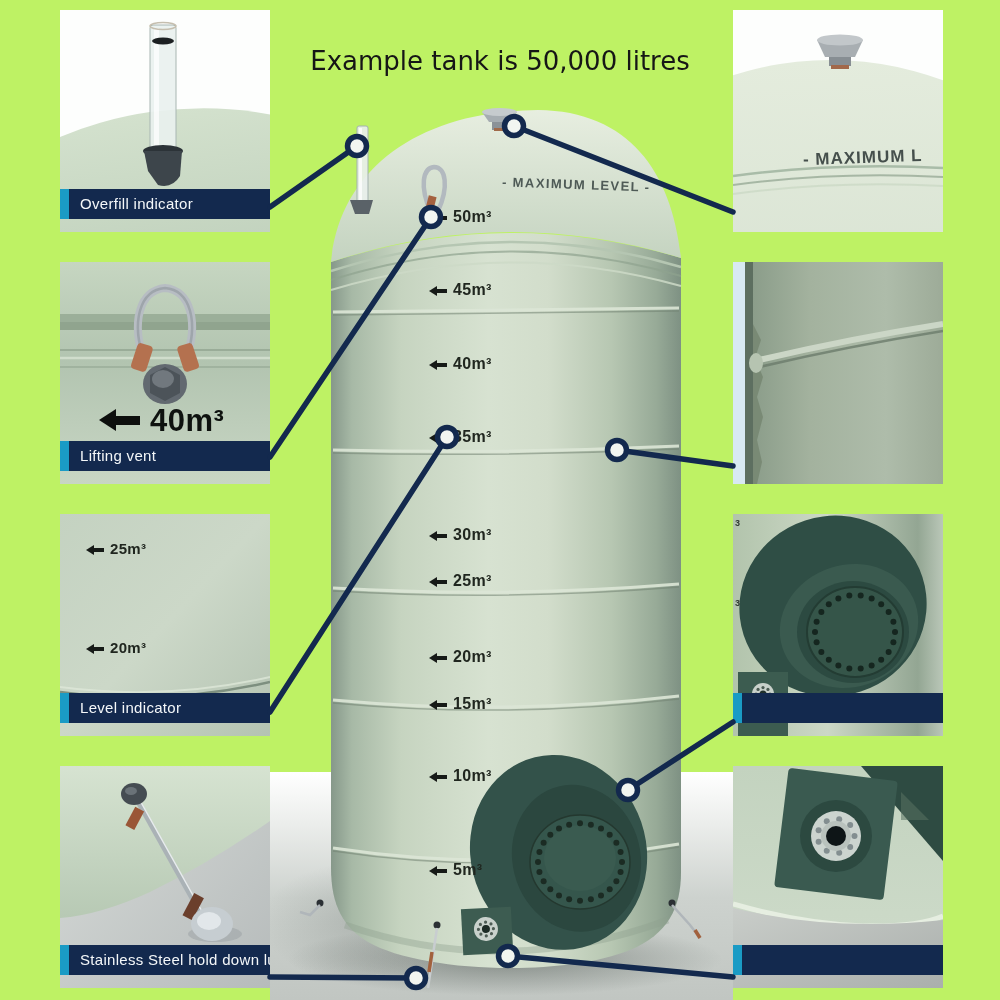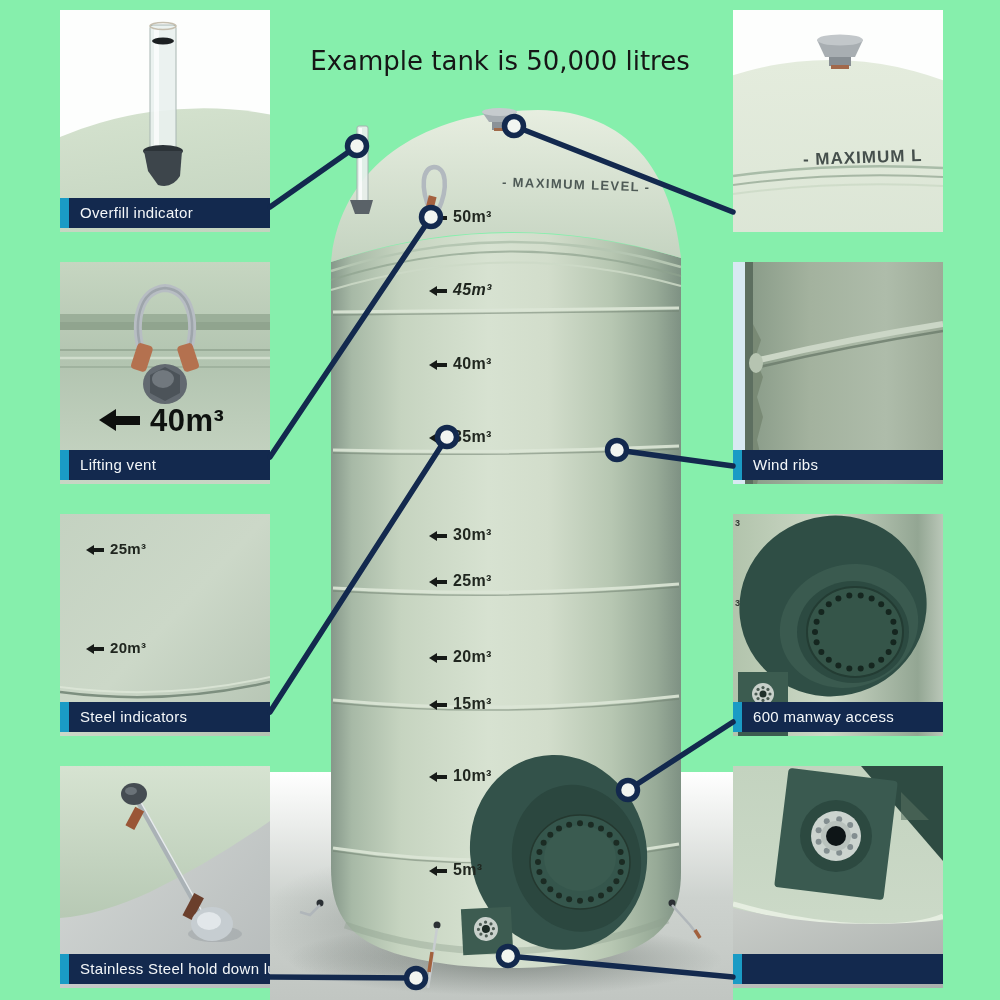--- a/index.html
+++ b/index.html
@@ -1,16 +1,16 @@
 <!DOCTYPE html>
 <html><head>
 <meta charset="utf-8">
 <style>
   html,body{margin:0;padding:0;background:#ffffff;}
-  .canvas{position:relative;width:1000px;height:1000px;background:#86efac;overflow:hidden;
+  .canvas{position:relative;width:1000px;height:1000px;background:#bef264;overflow:hidden;
           font-family:"Liberation Sans", sans-serif;}
 
   
   .title{position:absolute;left:0;top:46px;width:1000px;text-align:center;
          font-family:"DejaVu Sans", sans-serif;font-size:26px;color:#161616;z-index:3;}
 
   
   .floor{position:absolute;left:270px;top:772px;width:463px;height:228px;z-index:1;
          background:linear-gradient(180deg,#ffffff 0%,#eceeec 22%,#cdd2ce 55%,#c1c6c2 100%);}
   .floor::before{content:'';position:absolute;left:15px;top:150px;width:440px;height:74px;
@@ -29,21 +29,21 @@
   .lvl-arrow::before{content:'';position:absolute;left:-8px;top:-3px;width:0;height:0;
              border-right:8px solid #161a17;border-top:5px solid transparent;border-bottom:5px solid transparent;}
   .lvl-txt{font-weight:bold;font-size:16px;color:#20261f;letter-spacing:.3px;}
 
   .maxlevel{position:absolute;left:502px;top:177px;z-index:3;font-weight:bold;font-size:13px;
             color:#4e5a56;letter-spacing:1.4px;transform:rotate(2deg);white-space:nowrap;}
 
   
   .card{position:absolute;width:210px;height:222px;overflow:hidden;z-index:4;background:#cfe0cc;}
   .card svg{position:absolute;left:0;top:0;}
-  .bar{position:absolute;left:0;bottom:4px;width:210px;height:30px;background:#13294e;z-index:2;}
+  .bar{position:absolute;left:0;bottom:13px;width:210px;height:30px;background:#13294e;z-index:2;}
   .stripe{position:absolute;left:0;top:0;width:9px;height:30px;background:#1a9bc5;}
   .bar-text{position:absolute;left:20px;top:0;line-height:30px;font-size:15px;color:#f4f7f9;
             letter-spacing:.3px;white-space:nowrap;}
 
   .lvl-in-card{position:absolute;z-index:1;}
   .lvl-in-card .lvl-txt{font-size:15px;}
   .bigvol{position:absolute;left:56px;top:141px;z-index:1;white-space:nowrap;}
   .big-arrow{display:inline-block;width:24px;height:9px;background:#0d0f0d;position:relative;
              vertical-align:6px;margin-right:10px;}
   .big-arrow::before{content:'';position:absolute;left:-17px;top:-7px;width:0;height:0;
@@ -185,21 +185,21 @@
       <path d="M437,928 L428,988" stroke="#c8cdd0" stroke-width="2.5" fill="none"></path>
       <path d="M432,952 L429,972" stroke="#a2613d" stroke-width="3.5" fill="none"></path>
       <circle cx="672" cy="903" r="3.5" fill="#2b3034"></circle>
       <path d="M672,905 L690,925 L700,938" stroke="#b0b6ba" stroke-width="2.5" fill="none"></path>
       <path d="M695,930 L700,938" stroke="#a2613d" stroke-width="3.5" fill="none"></path>
     </g>
   </svg>
 
   <div id="levels">
       <div class="lvl" style="top: 208px;"><span class="lvl-arrow"></span><span class="lvl-txt">50m³</span></div>
-      <div class="lvl" style="top: 281px; font-style: italic;"><span class="lvl-arrow"></span><span class="lvl-txt">45m³</span></div>
+      <div class="lvl" style="top: 281px;"><span class="lvl-arrow"></span><span class="lvl-txt">45m³</span></div>
       <div class="lvl" style="top: 355px;"><span class="lvl-arrow"></span><span class="lvl-txt">40m³</span></div>
       <div class="lvl" style="top: 428px;"><span class="lvl-arrow"></span><span class="lvl-txt">35m³</span></div>
       <div class="lvl" style="top: 526px;"><span class="lvl-arrow"></span><span class="lvl-txt">30m³</span></div>
       <div class="lvl" style="top: 572px;"><span class="lvl-arrow"></span><span class="lvl-txt">25m³</span></div>
       <div class="lvl" style="top: 648px;"><span class="lvl-arrow"></span><span class="lvl-txt">20m³</span></div>
       <div class="lvl" style="top: 695px;"><span class="lvl-arrow"></span><span class="lvl-txt">15m³</span></div>
       <div class="lvl" style="top: 767px;"><span class="lvl-arrow"></span><span class="lvl-txt">10m³</span></div>
       <div class="lvl" style="top: 861px;"><span class="lvl-arrow"></span><span class="lvl-txt">5m³</span></div>
     </div>
 
@@ -274,21 +274,21 @@
       <path d="M0,173 Q105,187 210,163" stroke="#dde7d8" stroke-width="2" fill="none" opacity=".8"></path>
     </svg>
     <div class="lvl lvl-in-card" style="left:34px;top:26px">
       <span class="lvl-arrow"></span><span class="lvl-txt">25m³</span>
     </div>
     <div class="lvl lvl-in-card" style="left:34px;top:125px">
       <span class="lvl-arrow"></span><span class="lvl-txt">20m³</span>
     </div>
     <div class="bar">
       <span class="stripe"></span>
-      <span class="bar-text">Steel indicators</span>
+      <span class="bar-text">Level indicator</span>
     </div>
   </div>
 
   <div class="card" style="left:60px;top:766px">
     <svg width="210" height="222" viewBox="0 0 210 222">
       <defs>
         <linearGradient id="gl4f" x1="0" y1="0" x2="1" y2="1">
           <stop offset="0" stop-color="#d8dcd9"></stop>
             <stop offset="1" stop-color="#b6bbbb"></stop>
           </linearGradient>
@@ -347,24 +347,20 @@
           </linearGradient>
         </defs>
       <rect width="210" height="222" fill="#d8e9f2"></rect>
       <rect x="12" width="11" height="222" fill="#5d6f60"></rect>
       <rect x="20" width="190" height="222" fill="url(#gr2)"></rect>
       <path d="M20,62 L28,78 L22,96 L30,115 L24,135 L30,155 L24,178 L29,200 L24,222 L20,222 Z" fill="#74856f" opacity=".8"></path>
       <path d="M18,100 Q110,78 210,62" stroke="#cbd6c6" stroke-width="6" fill="none"></path>
       <path d="M18,107 Q110,85 210,69" stroke="#6c7c6b" stroke-width="2.5" fill="none" opacity=".8"></path>
       <ellipse cx="23" cy="101" rx="7" ry="10" fill="#b6c4b1"></ellipse>
     </svg>
-    <div class="bar">
-      <span class="stripe"></span>
-      <span class="bar-text">Wind ribs</span>
-    </div>
   </div>
 
   <div class="card" style="left:733px;top:514px">
     <svg width="210" height="222" viewBox="0 0 210 222">
       <defs>
           <linearGradient id="gr3" x1="0" y1="0" x2="1" y2="0">
         <stop offset="0" stop-color="#b2c4ac"></stop>
             <stop offset=".45" stop-color="#ccd8c6"></stop>
         <stop offset=".88" stop-color="#93a693"></stop>
             <stop offset="1" stop-color="#bac7b8"></stop>
@@ -410,21 +406,20 @@
           <circle cx="25.050252531694166" cy="175.44623232915865" r="1.6" fill="#4a5a52"></circle>
           <circle cx="30" cy="173.56" r="1.6" fill="#4a5a52"></circle>
           <circle cx="34.94974746830583" cy="175.44623232915865" r="1.6" fill="#4a5a52"></circle>
         </g>
       <circle cx="30" cy="180" r="3.5" fill="#20302a"></circle>
     </svg>
     <span class="frag3" style="left:2px;top:4px">3</span>
     <span class="frag3" style="left:2px;top:84px">3</span>
     <div class="bar">
       <span class="stripe"></span>
-      <span class="bar-text">600 manway access</span>
     </div>
   </div>
 
   <div class="card" style="left:733px;top:766px">
     <svg width="210" height="222" viewBox="0 0 210 222">
       <defs>
         <linearGradient id="gr4g" x1="0" y1="0" x2="0" y2="1">
           <stop offset="0" stop-color="#c3d3bf"></stop>
             <stop offset="1" stop-color="#cfdccb"></stop>
           </linearGradient>

